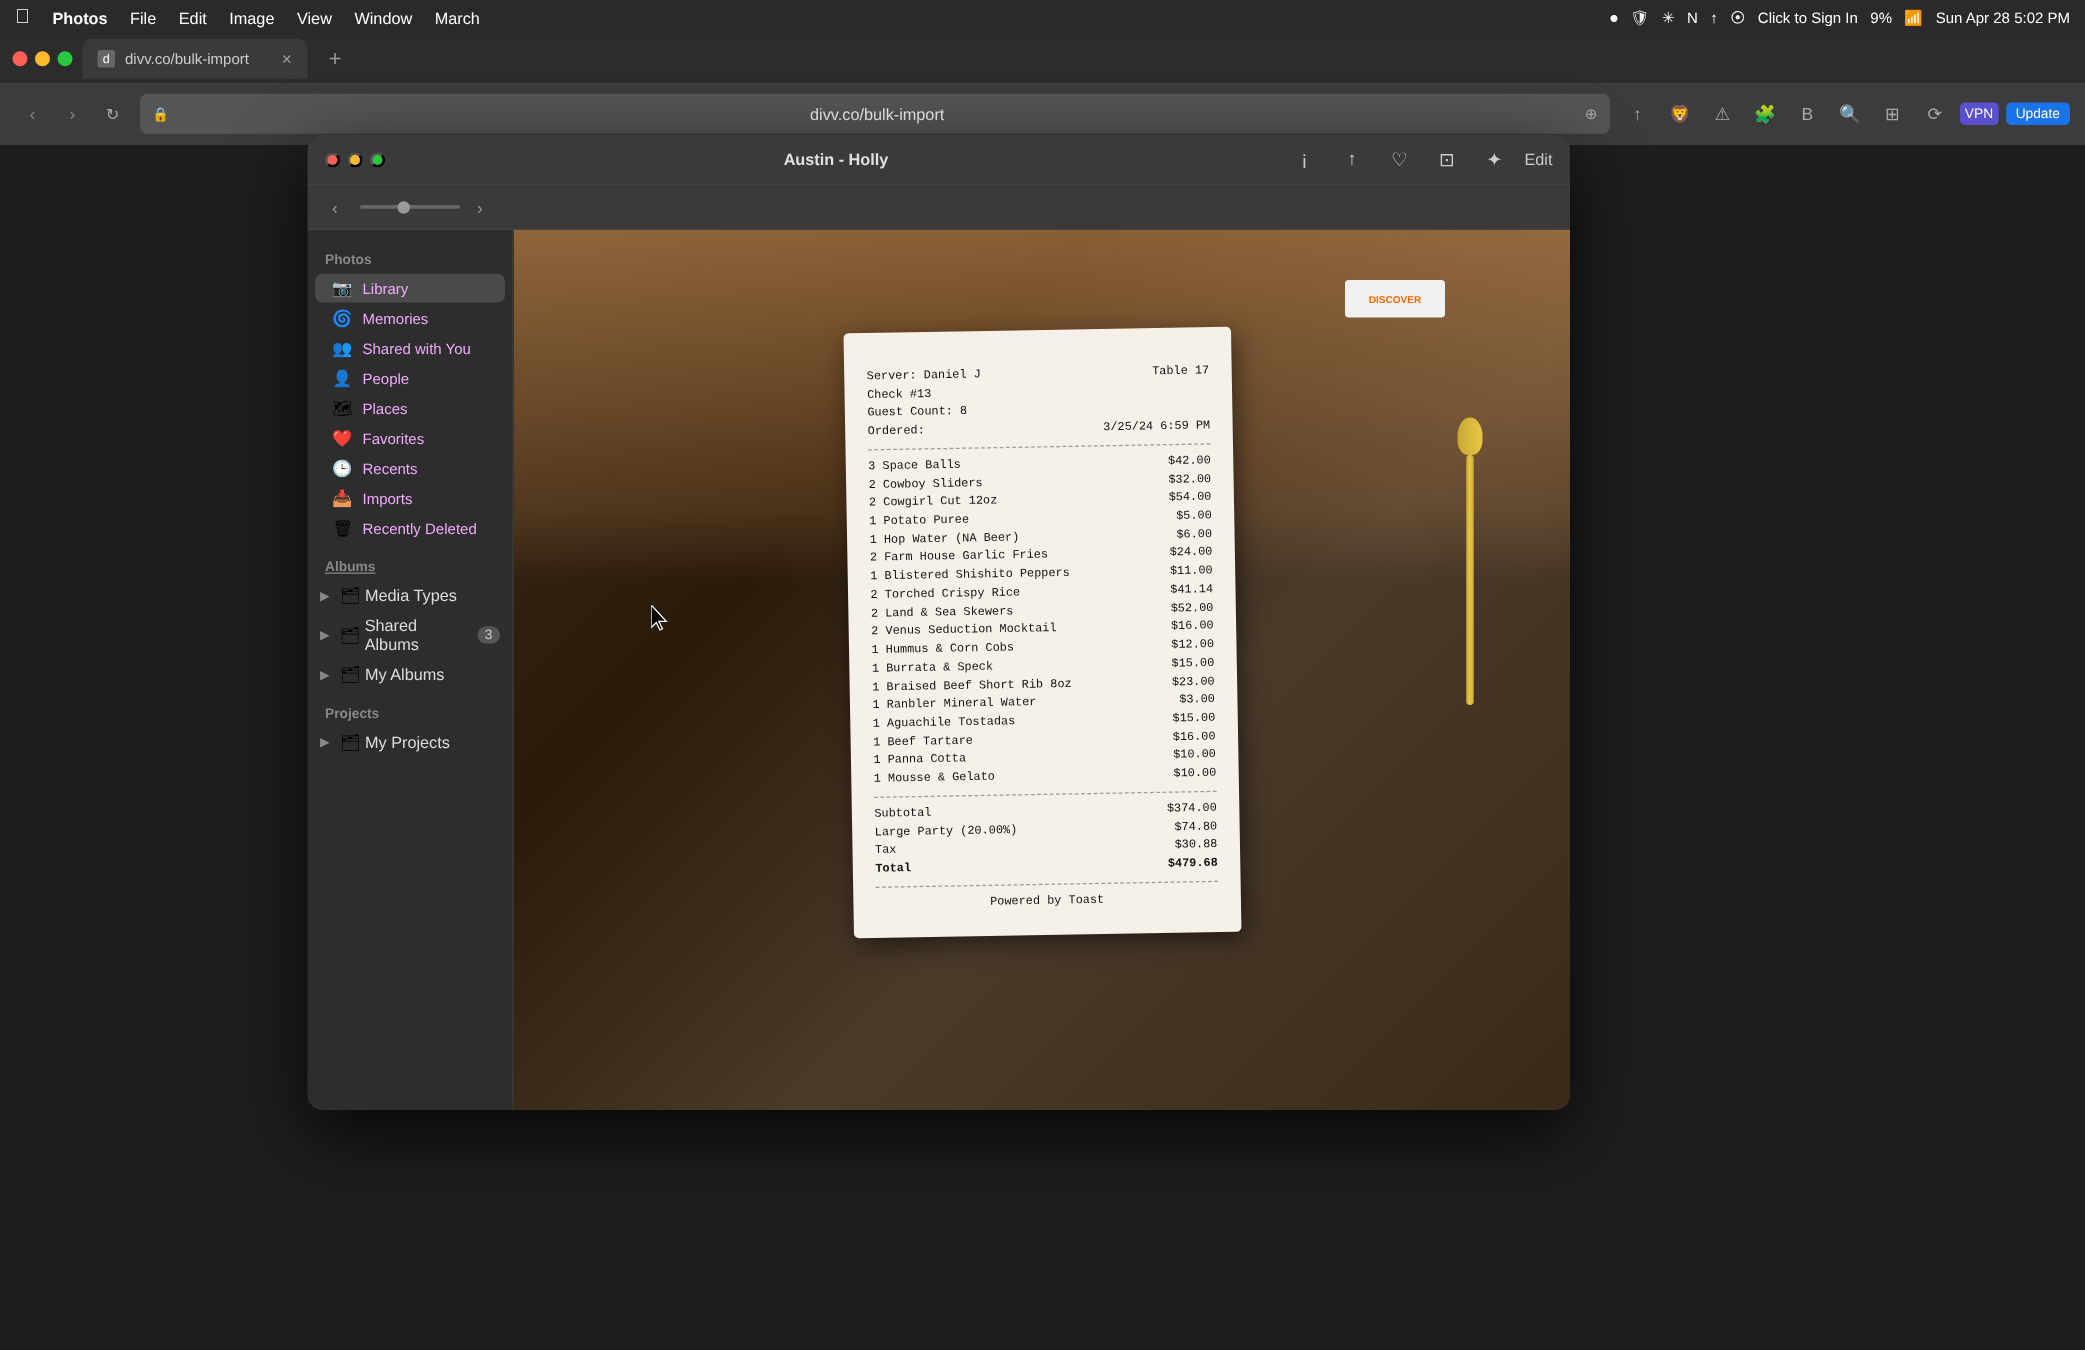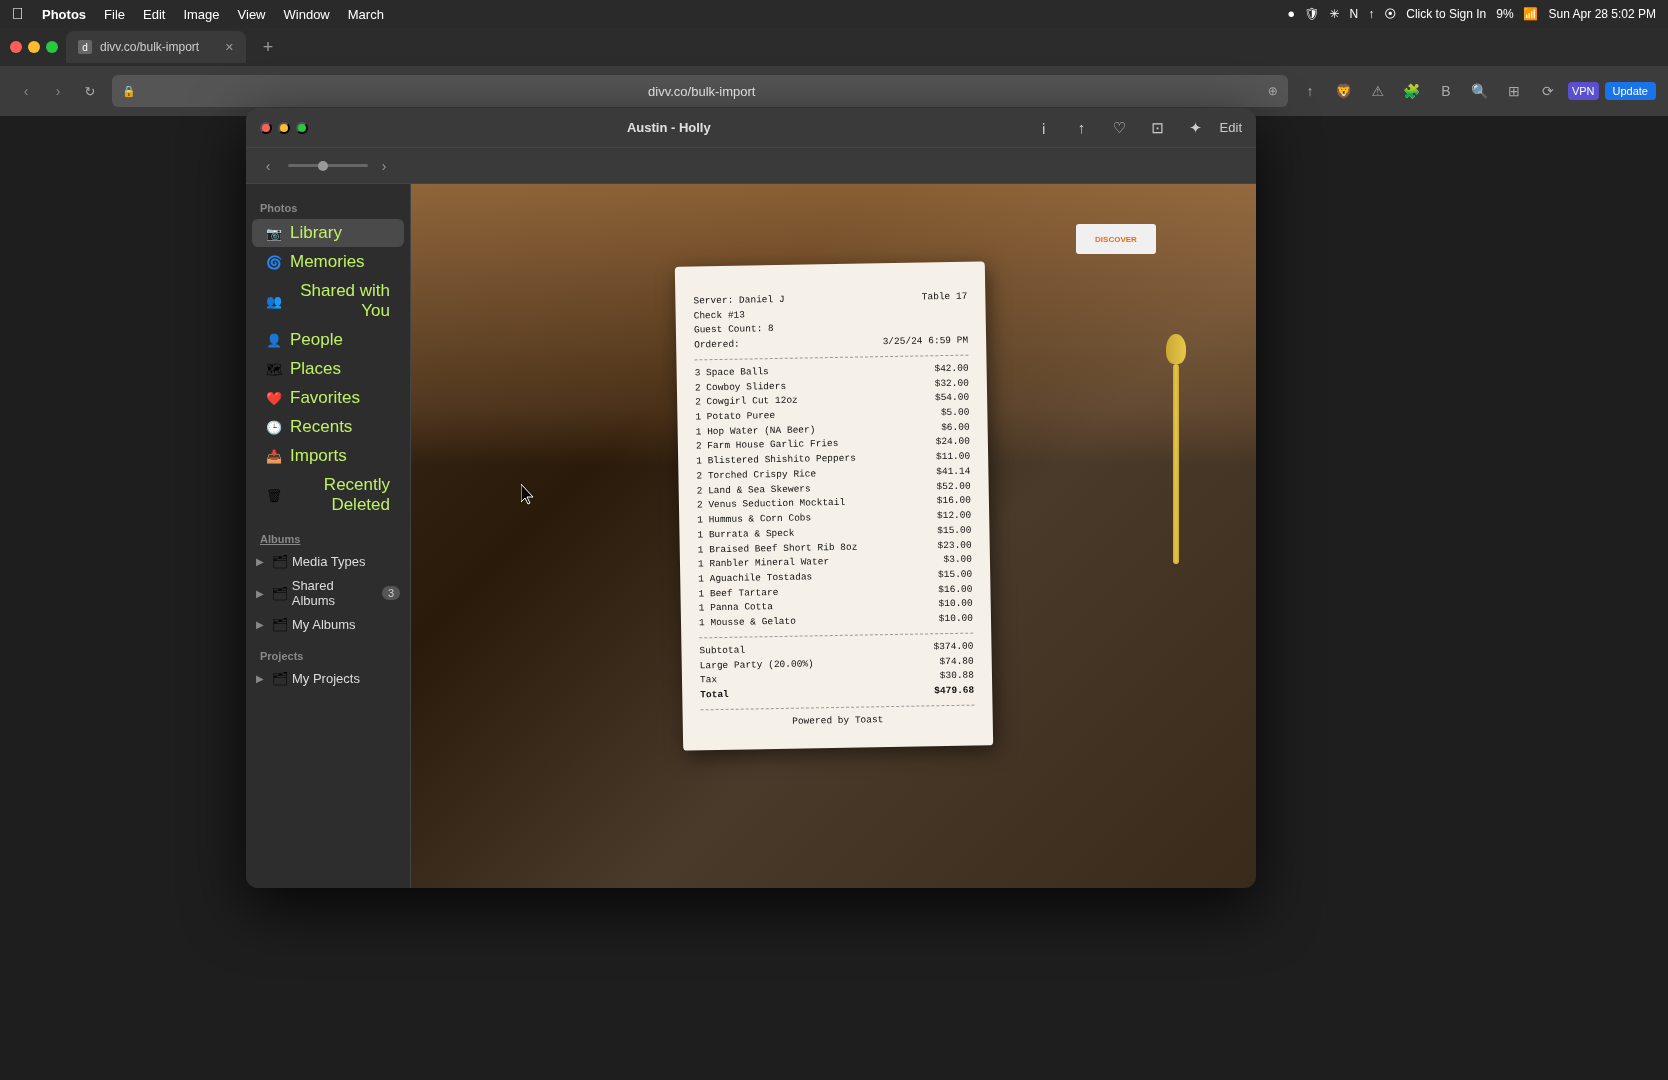--- a/index.html
+++ b/index.html
@@ -336,22 +336,22 @@
       border-radius: 6px;
       margin: 1px 6px;
     }
     .sidebar-item.active { background: #4a4a4a; }
     .sidebar-item-icon {
       width: 16px;
       text-align: center;
       font-size: 13px;
     }
     .sidebar-item-label {
-      font-size: 17px;
-      color: #bef264;
+      font-size: 12px;
+      color: #f0abfc;
       text-align: right;
     }
     .sidebar-group {
       display: flex;
       align-items: center;
       padding: 4px 10px;
       gap: 4px;
       cursor: pointer;
       margin: 1px 0;
     }

